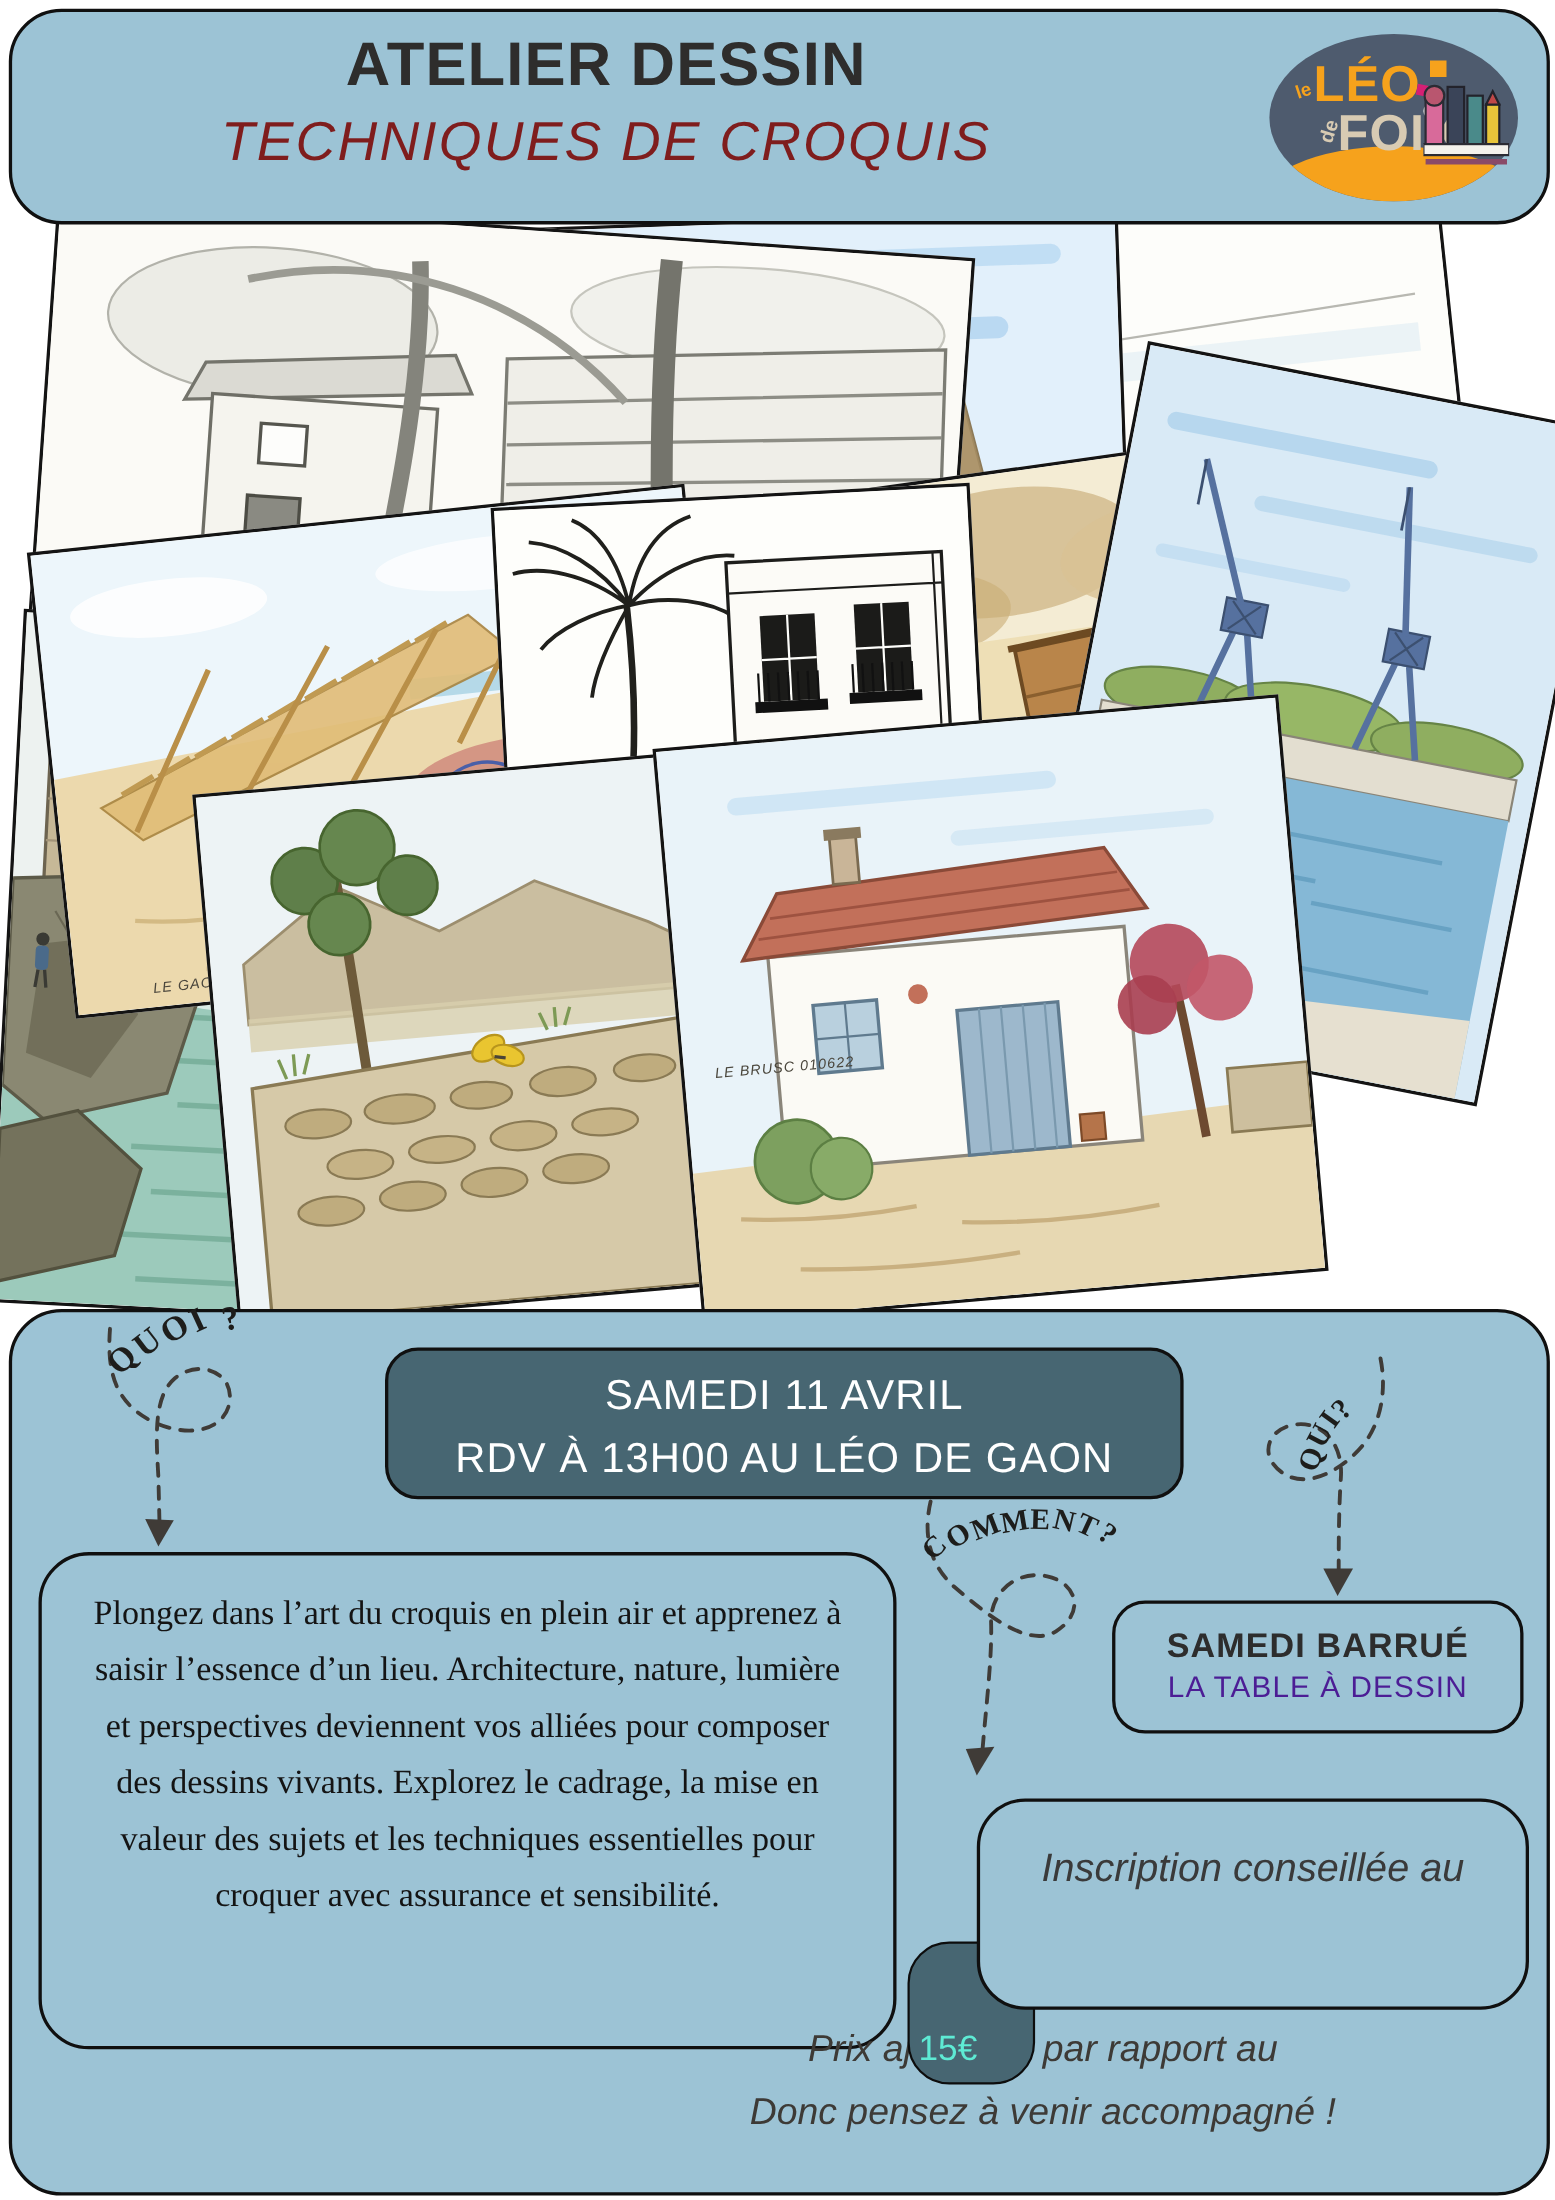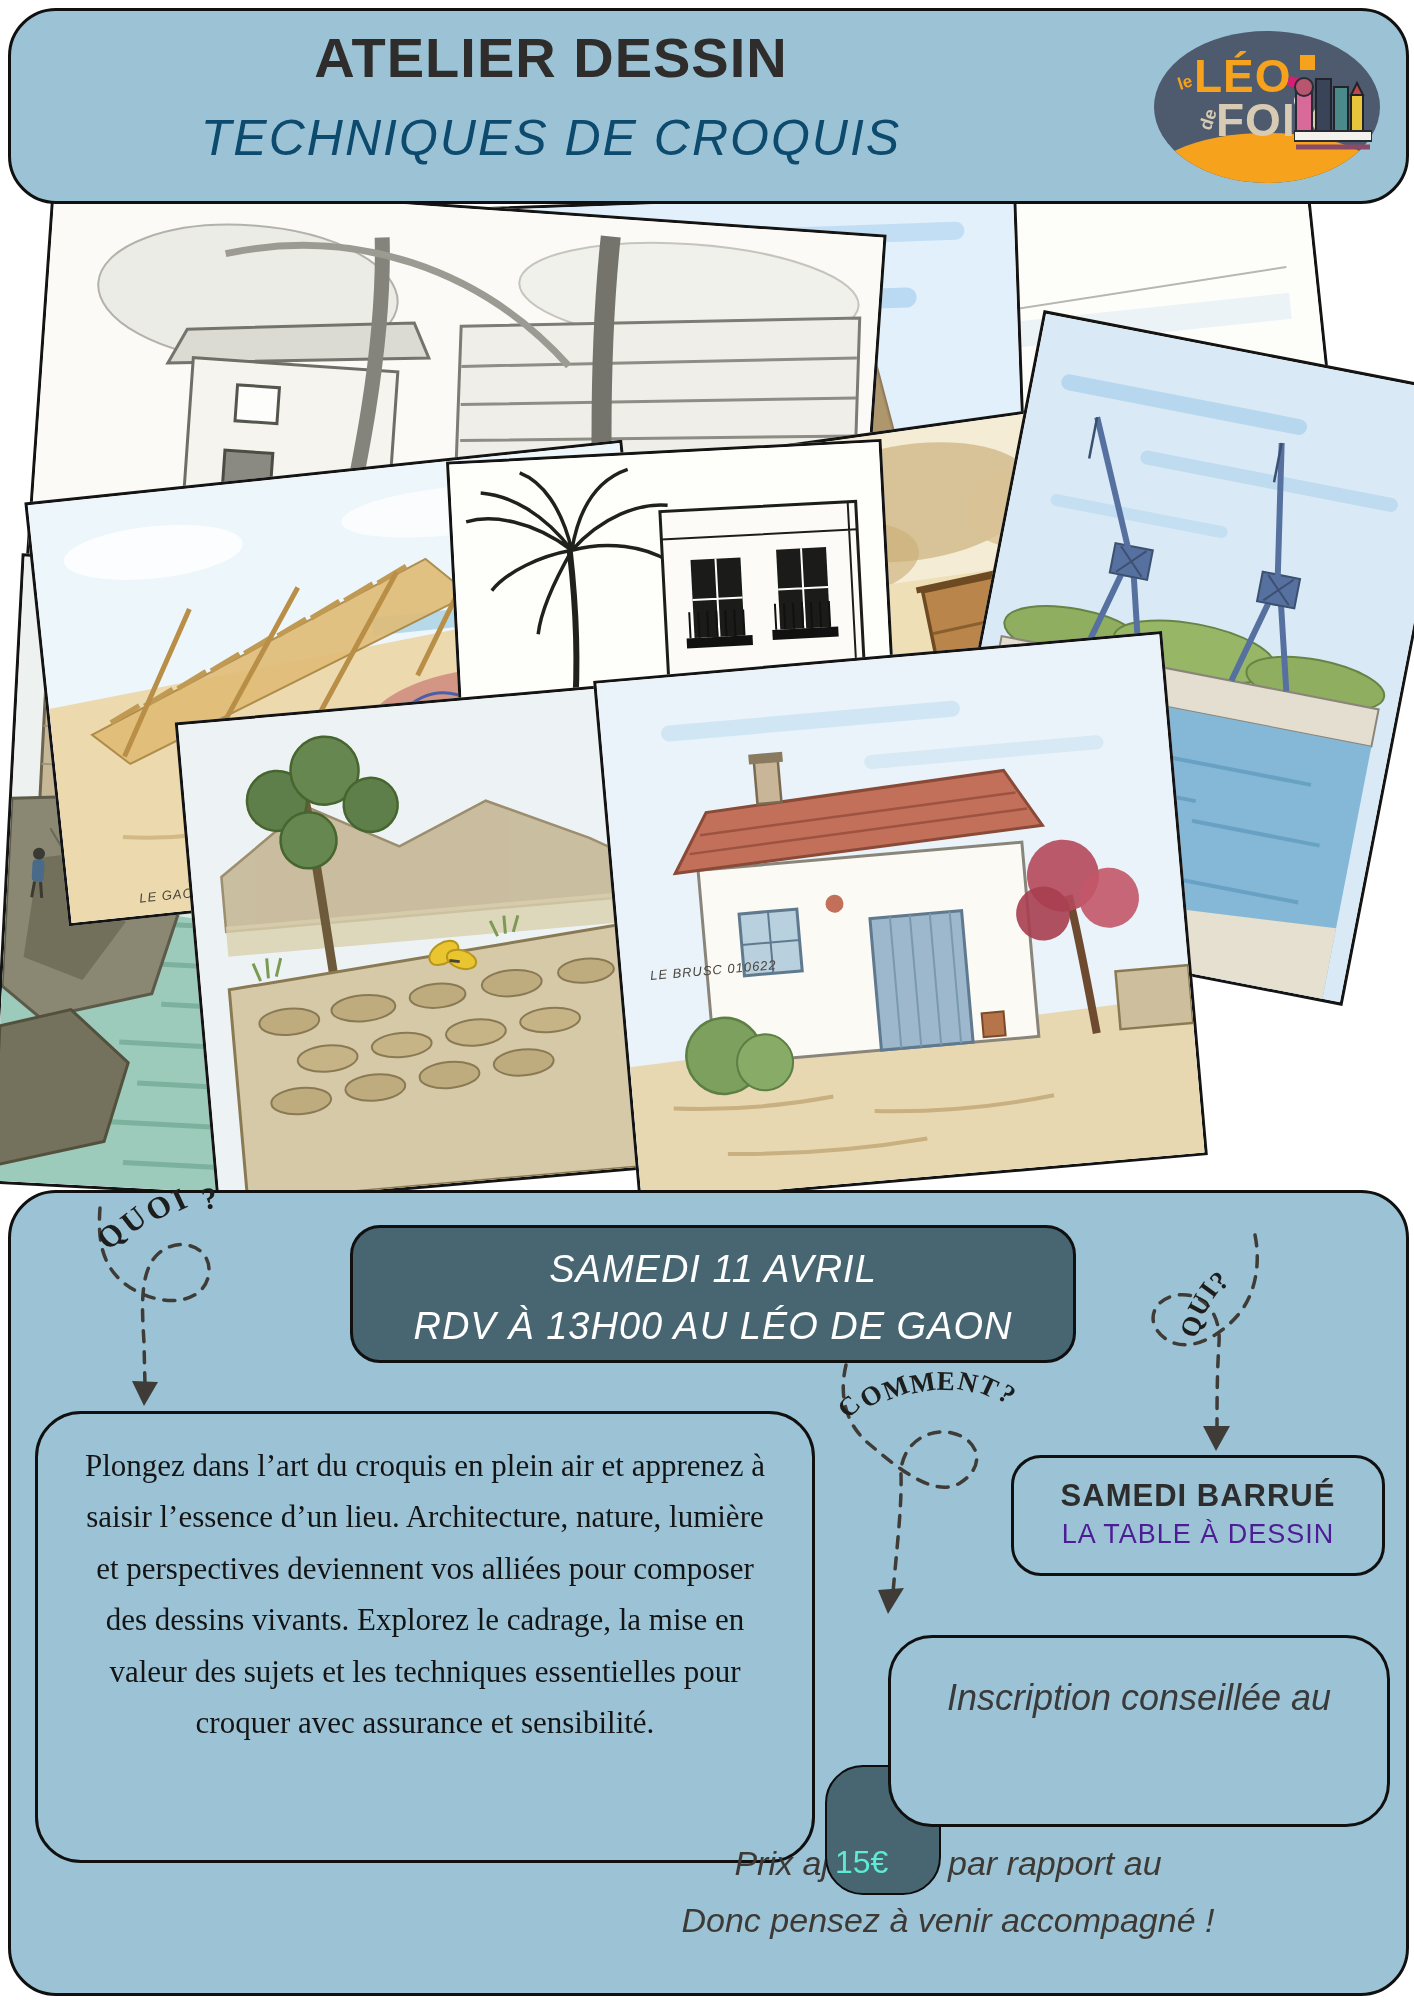--- a/index.html
+++ b/index.html
@@ -3,21 +3,21 @@
 <meta charset="utf-8">
 <style>
   html,body{margin:0;padding:0;background:#e8e8e8;}
   .page{position:relative;width:1414px;height:2000px;background:#ffffff;overflow:hidden;
         font-family:"Liberation Sans",sans-serif;}
   
   .header{position:absolute;left:8px;top:8px;width:1395px;height:190px;background:#9cc3d5;
           border:3px solid #101010;border-radius:48px;z-index:20;}
   .header-text{position:absolute;left:40px;top:16px;width:1000px;text-align:center;color:#2e2d2c;}
   .title{font-size:56px;font-weight:bold;letter-spacing:1px;line-height:1.1;}
-  .subtitle{font-size:50px;font-style:italic;font-weight:normal;color:#0c4a6e;letter-spacing:2px;margin-top:20px;}
+  .subtitle{font-size:50px;font-style:italic;font-weight:normal;color:#7f1d1d;letter-spacing:2px;margin-top:10px;}
   
   .logo{position:absolute;right:26px;top:20px;width:226px;height:152px;z-index:2;}
   .logo-oval{position:absolute;inset:0;background:#4e5b6e;border-radius:50%;overflow:hidden;}
   .logo-orange{position:absolute;left:-6%;bottom:-42%;width:112%;height:75%;background:#f6a21c;border-radius:50%;}
   .logo-le{position:absolute;left:24px;top:42px;color:#f6a21c;font-size:17px;font-weight:bold;transform:rotate(-18deg);}
   .logo-leo{position:absolute;left:40px;top:18px;color:#f6a21c;font-size:46px;font-weight:bold;letter-spacing:1px;}
   .logo-de{position:absolute;left:44px;top:78px;color:#d8cbb3;font-size:18px;font-weight:bold;transform:rotate(-72deg);}
   .logo-foix{position:absolute;left:62px;top:62px;color:#d8cbb3;font-size:46px;font-weight:bold;letter-spacing:1px;}
   .logo-sq-orange{position:absolute;left:146px;top:24px;width:15px;height:15px;background:#f6a21c;}
   .logo-sq-magenta{position:absolute;left:134px;top:46px;width:10px;height:10px;background:#d61f74;transform:rotate(12deg);}
@@ -32,21 +32,21 @@
   .panel{position:absolute;left:8px;top:1190px;width:1395px;height:800px;background:#9cc3d5;
          border:3px solid #101010;border-radius:48px;z-index:20;}
   .arrows{position:absolute;inset:0;width:100%;height:100%;}
   .arc-label{position:absolute;font-family:"Liberation Serif","DejaVu Serif",serif;color:#1d1d1b;
              font-weight:bold;white-space:nowrap;}
   .lbl-quoi{left:84px;top:6px;font-size:31px;letter-spacing:4px;transform:rotate(-20deg);}
   .lbl-comment{left:828px;top:192px;font-size:27px;letter-spacing:2px;transform:rotate(-4deg);}
   .lbl-qui{left:1158px;top:96px;font-size:27px;letter-spacing:2px;transform:rotate(-58deg);}
   .event-box{position:absolute;left:339px;top:32px;width:726px;height:138px;background:#476672;
              border:3.5px solid #101010;border-radius:30px;color:#ffffff;text-align:center;
-             font-size:38px;letter-spacing:1px;padding-top:13px;box-sizing:border-box;line-height:1.5;font-style:italic;}
+             font-size:38px;letter-spacing:1px;padding-top:13px;box-sizing:border-box;line-height:1.5;}
   .desc-box{position:absolute;left:24px;top:218px;width:780px;height:452px;border:3.5px solid #101010;
             border-radius:46px;box-sizing:border-box;padding:26px 42px;
             font-family:"Liberation Serif","DejaVu Serif",serif;font-size:31px;line-height:1.66;
             color:#141414;text-align:center;}
   .who-box{position:absolute;left:1000px;top:262px;width:374px;height:121px;border:3px solid #101010;
            border-radius:30px;box-sizing:border-box;text-align:center;padding-top:20px;}
   .who-name{font-size:31px;font-weight:bold;letter-spacing:1px;color:#2d2d2d;}
   .who-org{font-size:27px;letter-spacing:1px;color:#4c1d95;margin-top:5px;}
   .insc-box{position:absolute;left:877px;top:442px;width:502px;height:192px;background:#9cc3d5;
             border:3.5px solid #101010;border-radius:44px;box-sizing:border-box;z-index:2;

